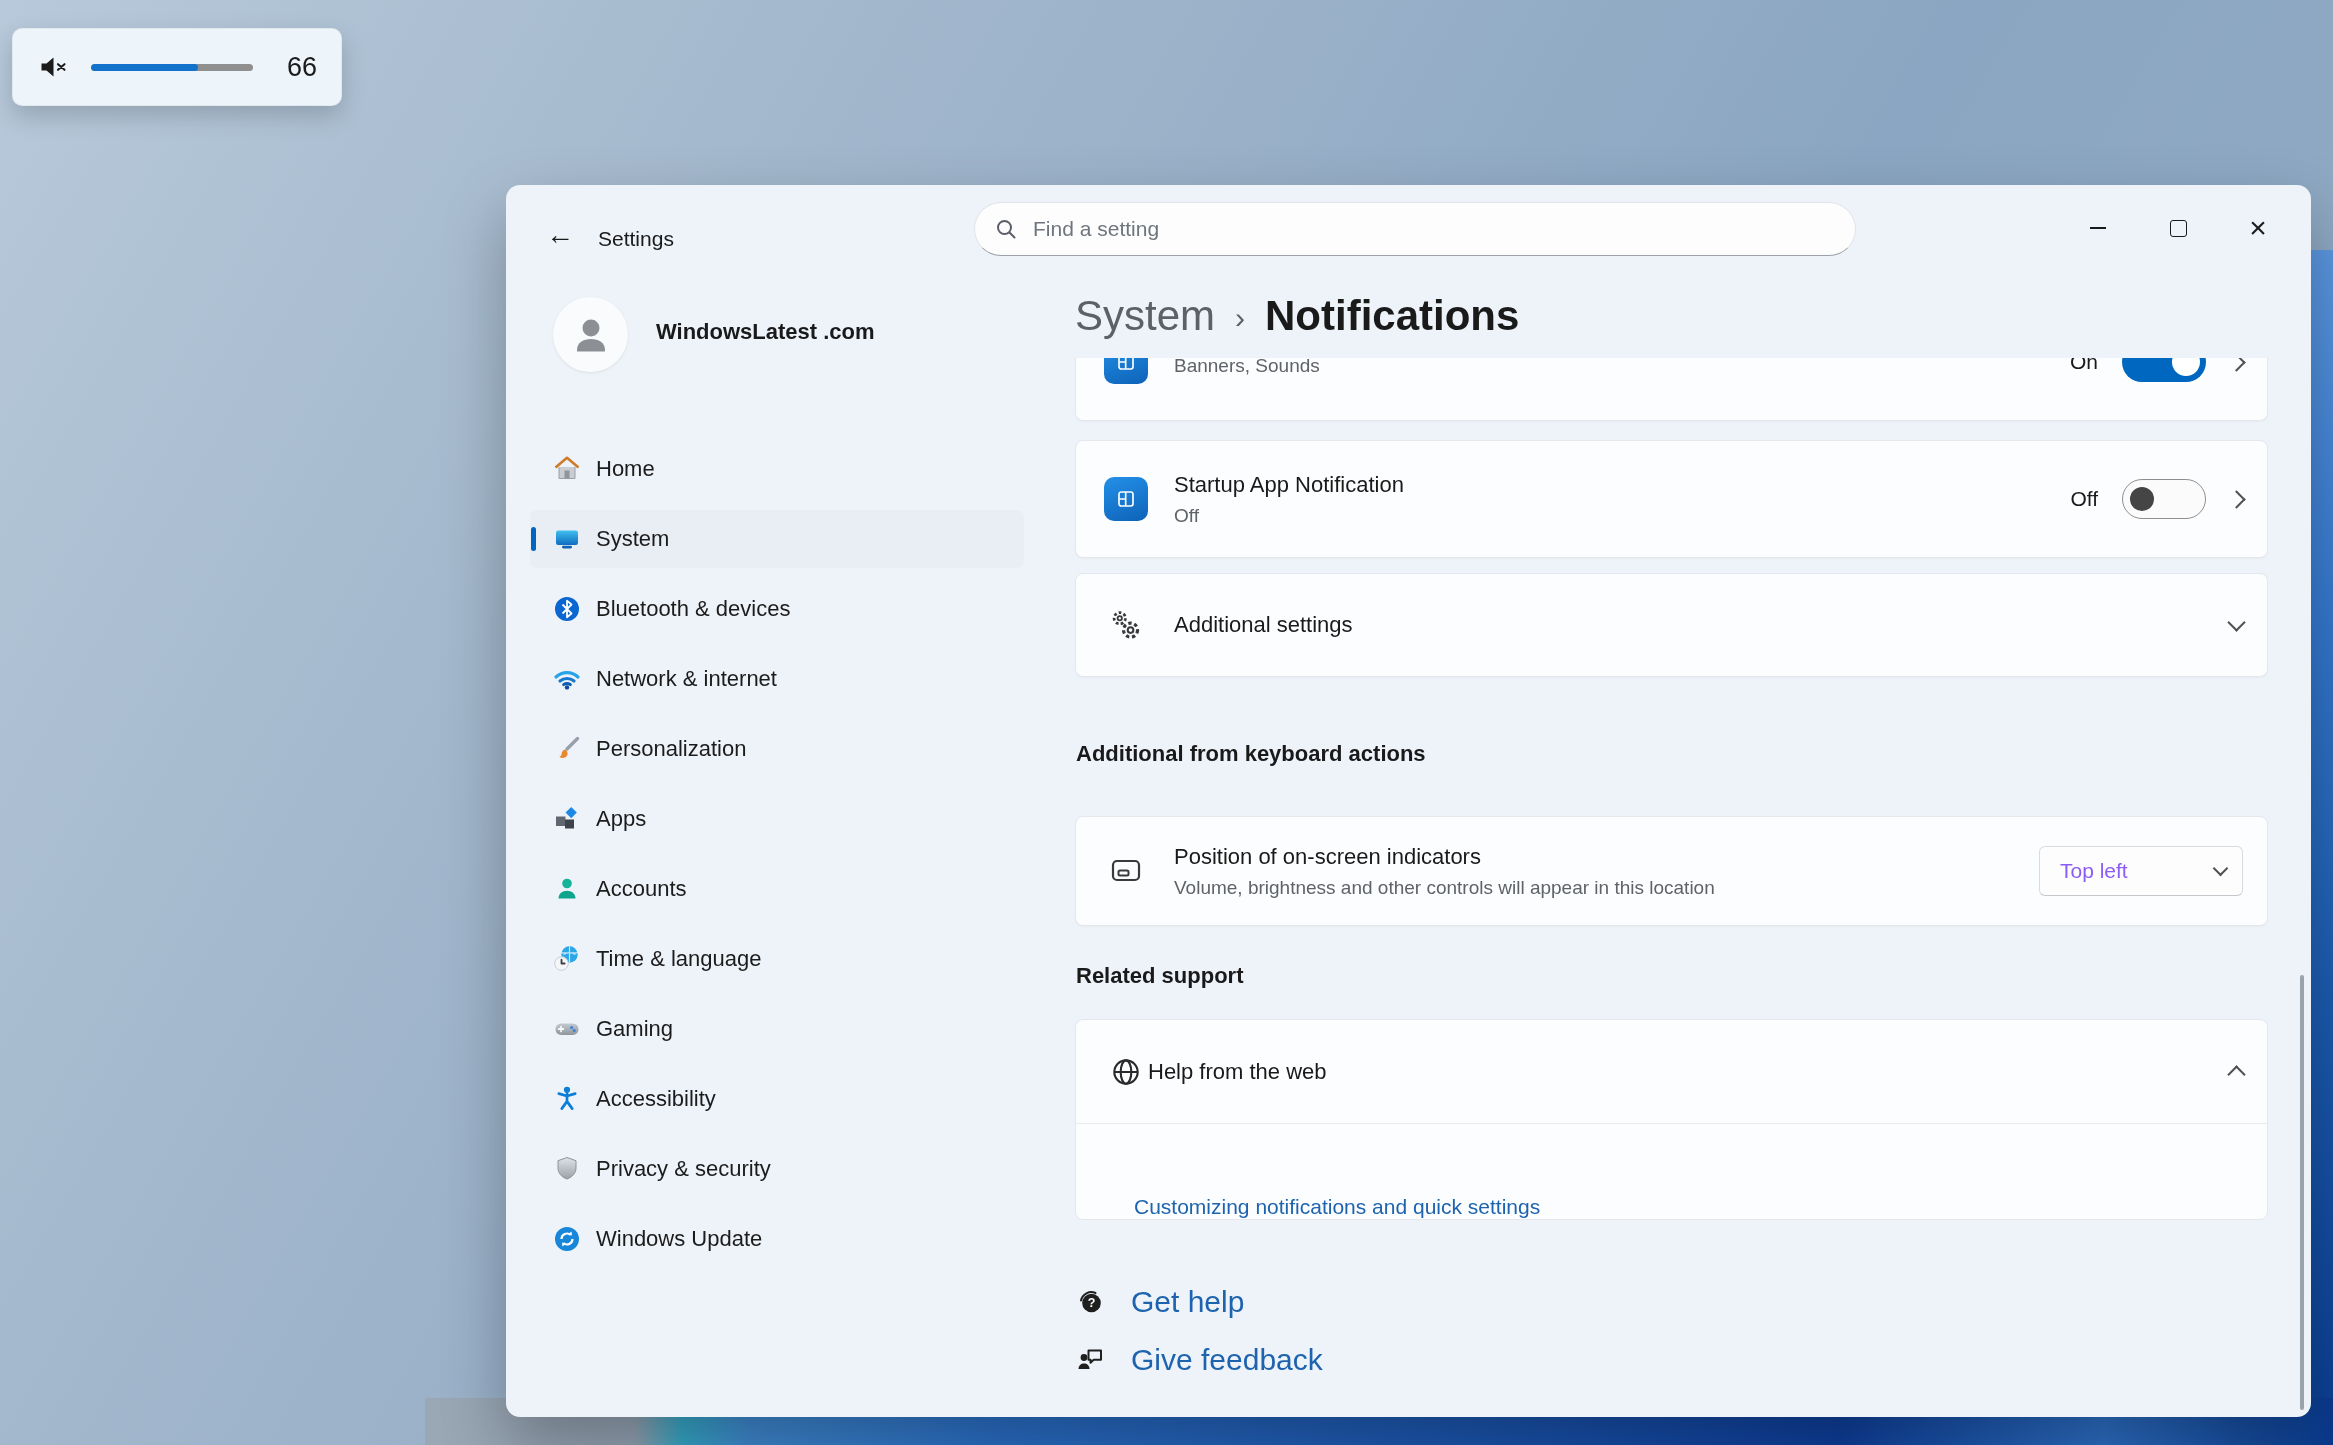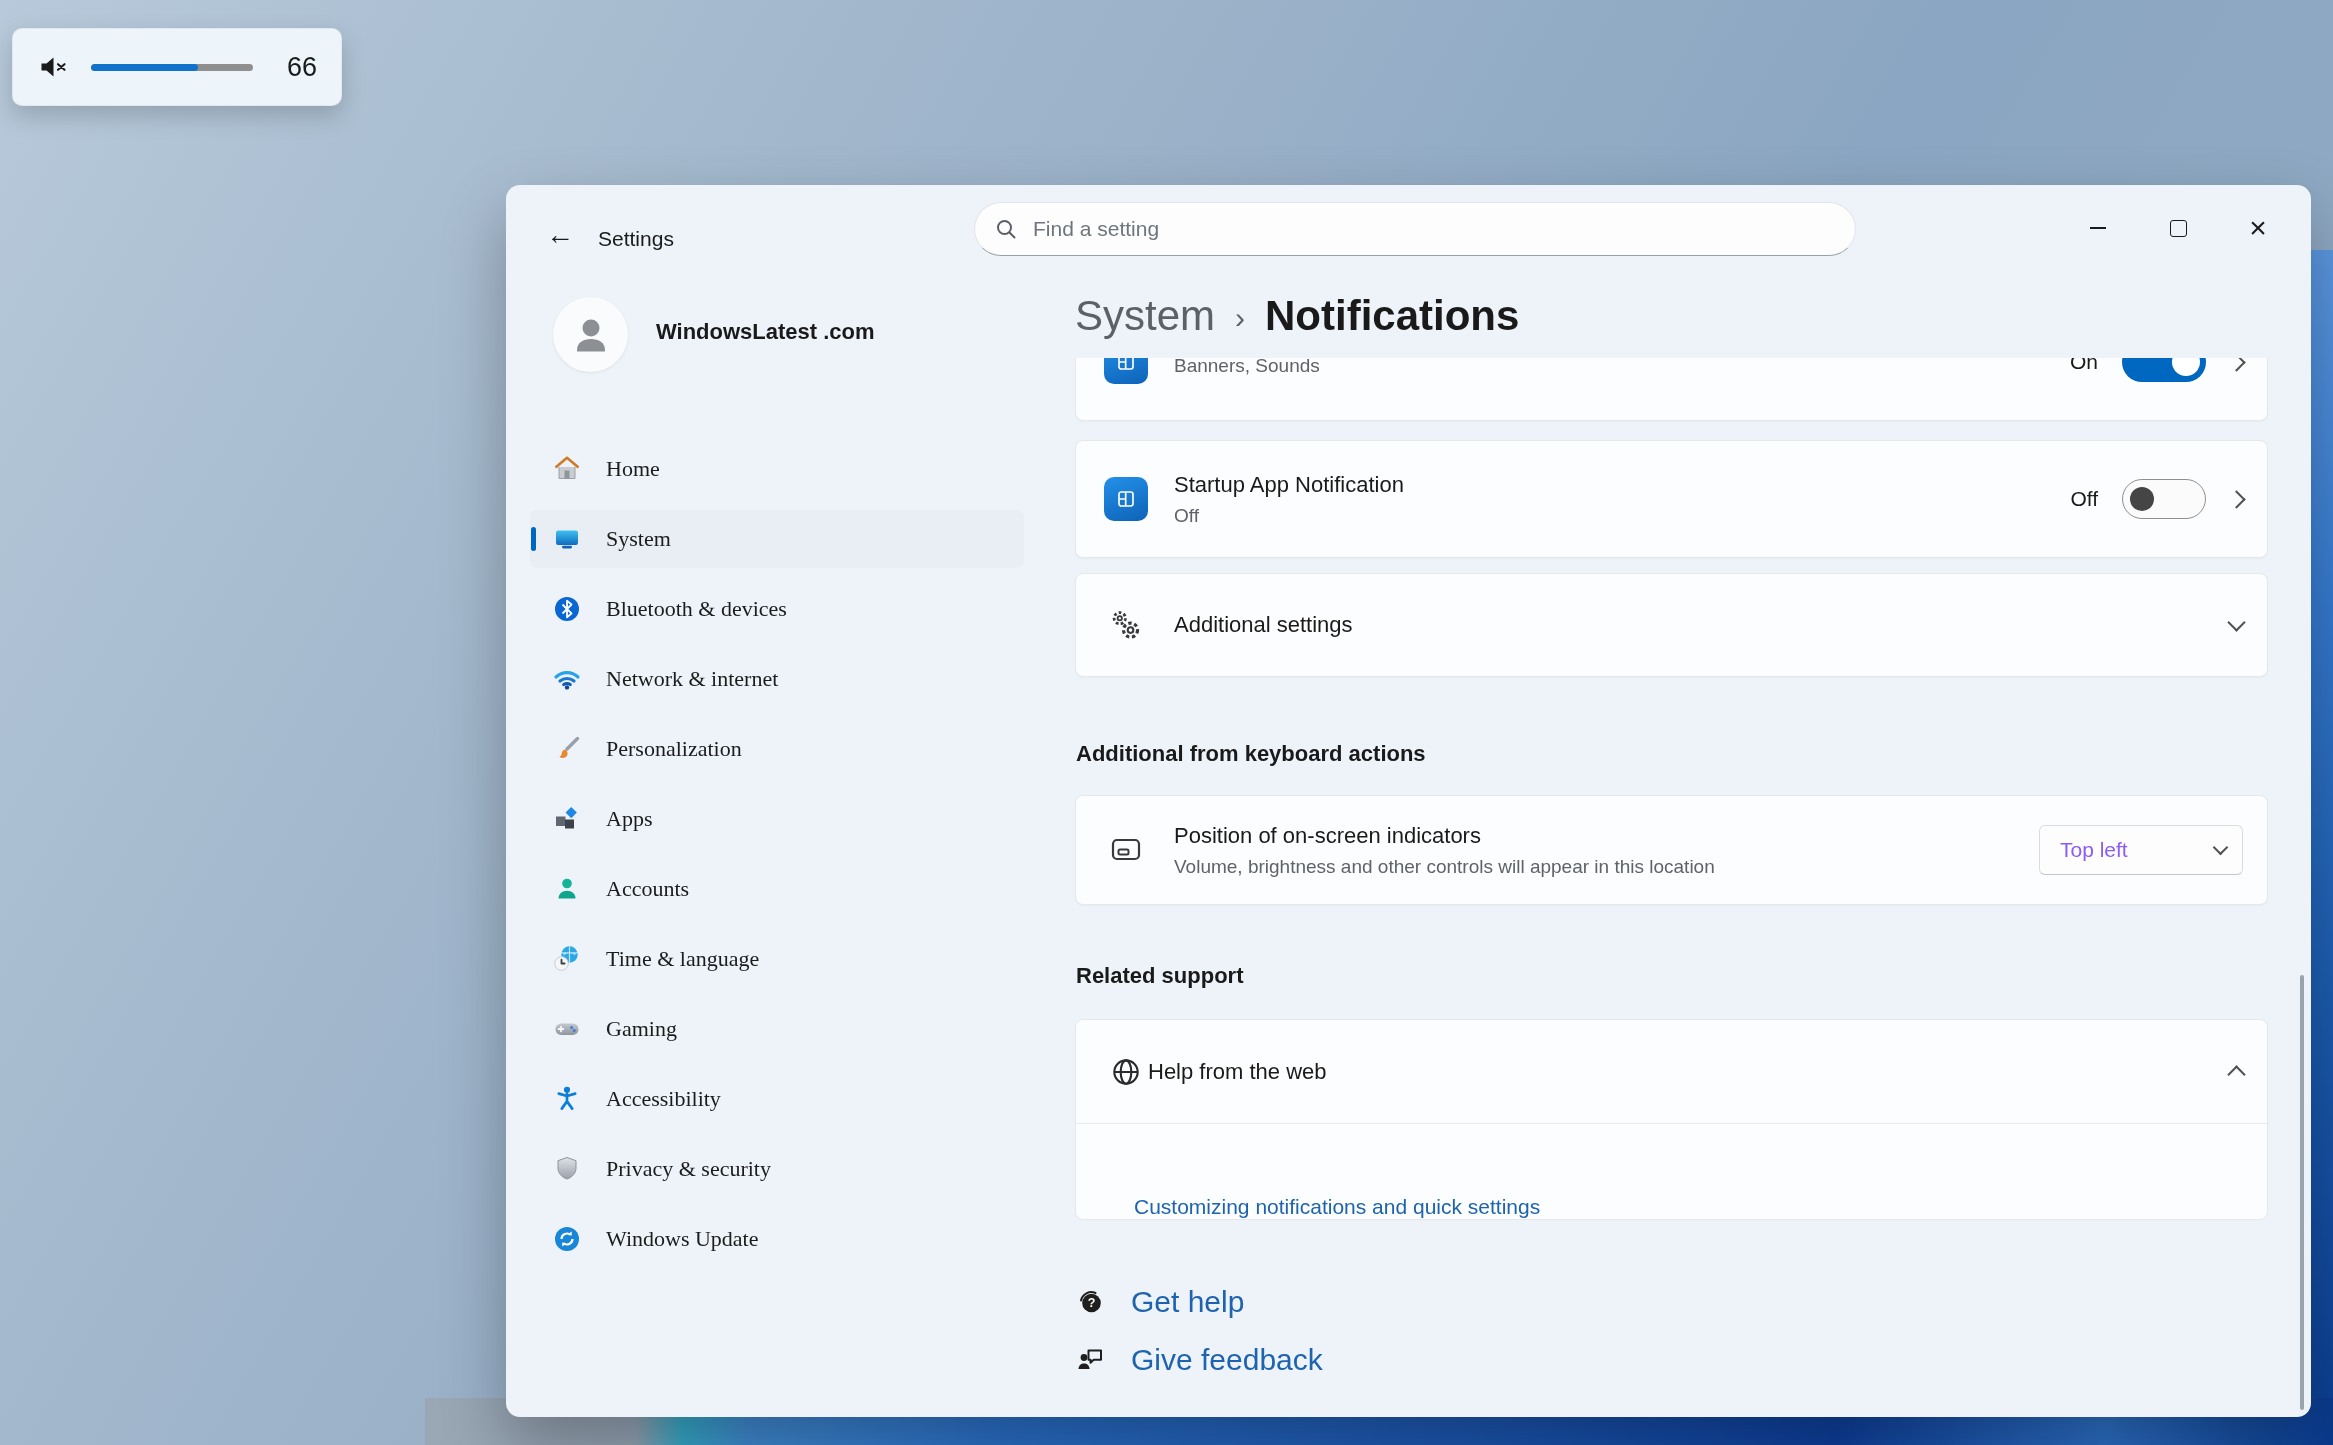--- a/index.html
+++ b/index.html
@@ -39,21 +39,21 @@
   .gl-min{width:16px;border-top:2px solid #1a1a1a;}
   .gl-max{width:15px;height:15px;border:1.8px solid #1a1a1a;border-radius:3px;}
   .gl-close{font-size:30px;line-height:30px;color:#1a1a1a;}
 
   
   .avatar{position:absolute;left:47px;top:112px;width:75px;height:75px;border-radius:50%;background:#fafbfc;
     display:flex;align-items:center;justify-content:center;box-shadow:0 1px 3px rgba(0,0,0,.08);}
   .acct-name{position:absolute;left:150px;top:134px;font-size:22px;font-weight:bold;color:#1a1a1a;}
   .nav{position:absolute;left:24px;top:255px;display:flex;flex-direction:column;gap:12px;}
   .nav-item{position:relative;width:494px;height:58px;border-radius:7px;display:flex;align-items:center;
-    padding-left:22px;box-sizing:border-box;gap:24px;font-size:22px;color:#1c1c1c;font-family:Liberation Serif, serif;}
+    padding-left:22px;box-sizing:border-box;gap:14px;font-size:22px;color:#1c1c1c;}
   .nav-item.sel{background:#e9edf4;}
   .pill{position:absolute;left:1px;top:17px;width:5px;height:24px;border-radius:3px;background:#0067c0;}
   .nico{width:30px;height:30px;flex:0 0 auto;}
 
   
   .crumbs{position:absolute;left:569px;top:100px;height:62px;display:flex;align-items:center;gap:20px;}
   .crumb-parent{font-size:42px;color:#5d6066;}
   .crumb-sep{font-size:30px;color:#5d6066;padding-top:4px;}
   .crumb-cur{font-size:42px;font-weight:bold;color:#1a1a1a;}
 
@@ -333,21 +333,21 @@
         <div class="texts">
           <span class="title">Additional settings</span>
         </div>
         <div class="rightc">
           <span class="chev down"></span>
         </div>
       </div>
 
       <div class="sec-h" style="top:383px;">Additional from keyboard actions</div>
 
-      <div class="card" style="top:437px;height:110px;">
+      <div class="card" style="top:458px;height:110px;">
         <div class="icon-slot">
           <svg width="36" height="34" viewBox="0 0 36 34">
             <rect x="5" y="7" width="26" height="19" rx="4" stroke="#3a3a3a" stroke-width="2.2" fill="none"></rect>
             <rect x="10.5" y="16.5" width="10" height="5" rx="1.5" stroke="#3a3a3a" stroke-width="2" fill="none"></rect>
           </svg>
         </div>
         <div class="texts">
           <span class="title">Position of on-screen indicators</span>
           <span class="sub">Volume, brightness and other controls will appear in this location</span>
         </div>

